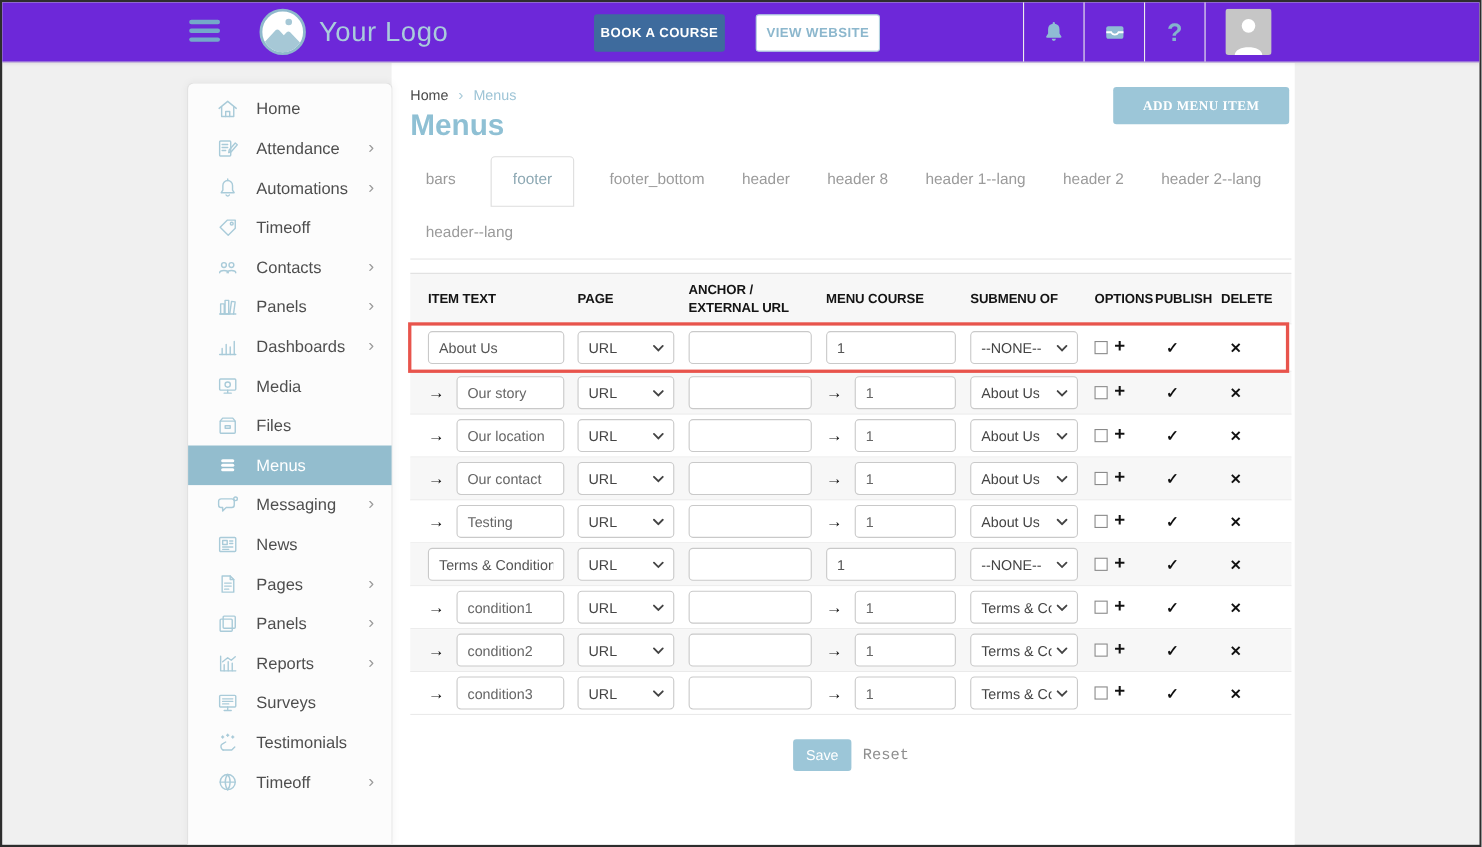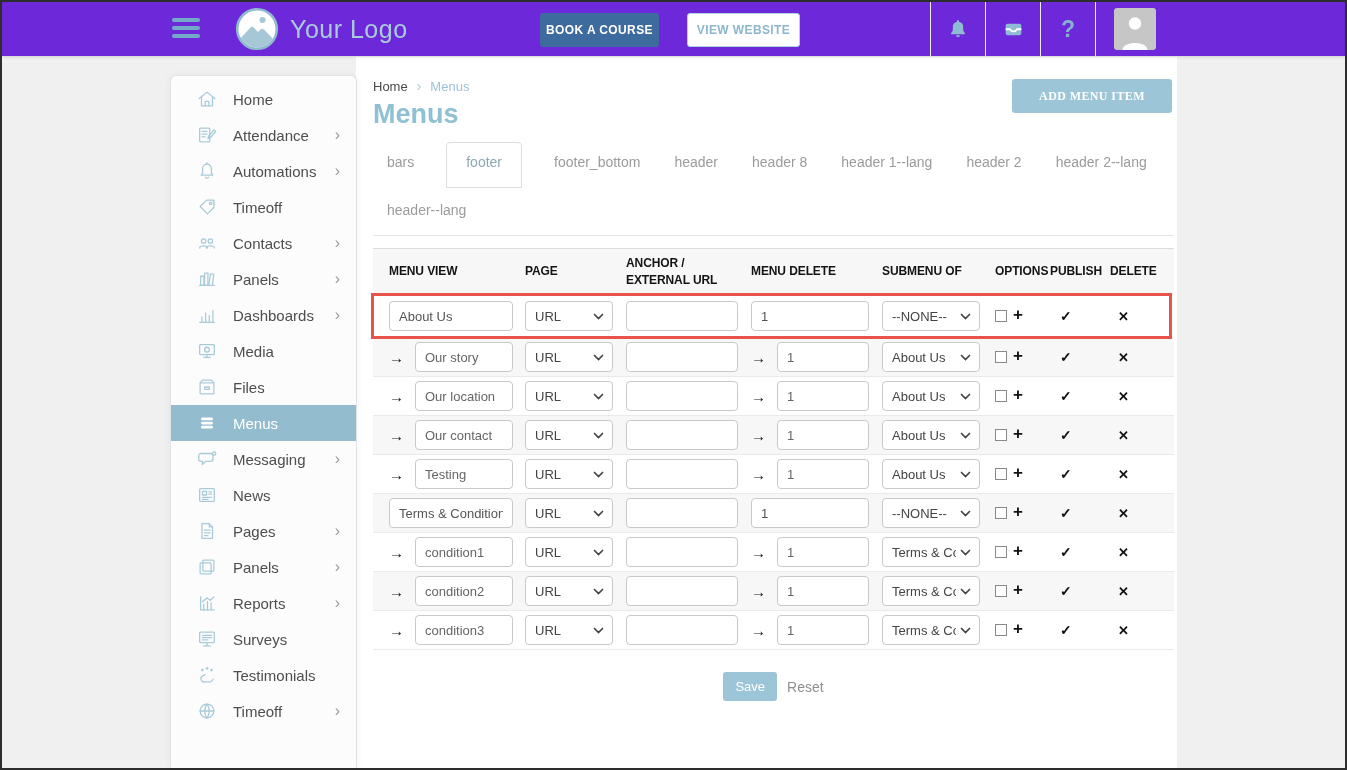--- a/index.html
+++ b/index.html
@@ -63,21 +63,21 @@
   .tsel { height:30px; width:100%; border:1px solid #c9c9c9; border-radius:4px; background:#fff; display:flex; align-items:center; justify-content:space-between; padding:0 8px 0 9px; font-size:13px; color:#444; cursor:pointer; overflow:hidden; }
   .tsel .val { white-space:nowrap; overflow:hidden; }
   .tsel svg { flex:none; margin-left:4px; }
   .cb { width:12px; height:12px; border:1px solid #8a8a8a; background:#fff; flex:none; cursor:pointer; }
   .plus { font-weight:bold; font-size:17px; color:#111; margin-left:6px; margin-top:-2px; cursor:pointer; }
   .chk { font-size:14px; font-weight:bold; color:#111; padding-left:10px; cursor:pointer; }
   .del { font-size:13px; font-weight:bold; color:#111; padding-left:8px; cursor:pointer; }
 
   .save-row { width:801px; margin-top:22px; display:flex; justify-content:center; align-items:center; gap:10px; }
   .save-btn { background:#9cc6d8; color:#fff; border:none; border-radius:3px; font-size:13px; padding:7px 12px; cursor:pointer; font-family:inherit;text-align:right; }
-  .reset-lbl { color:#8f8f8f; font-size:14px; cursor:pointer; }
+  .reset-lbl { color:#8f8f8f; font-size:14px; cursor:pointer;font-family:Liberation Mono, monospace; }
 </style>
 </head>
 <body>
 
 <div class="frame">
 
   <div class="top-header">
     <div class="hamburger">
         <span></span>
         <span></span>
@@ -348,24 +348,24 @@
         <div class="tab">header 2--lang</div>
       </div>
     <div class="tabs-row r2" id="tabs-row2">
         <div class="tab">header--lang</div>
       </div>
 
     <hr class="tabs-divider">
 
     <div class="mtable">
       <div class="trow thead" id="table-head">
-          <div class="hcol">MENU VIEW</div>
+          <div class="hcol">ITEM TEXT</div>
           <div class="hcol">PAGE</div>
           <div class="hcol">ANCHOR / EXTERNAL URL</div>
-          <div class="hcol">MENU DELETE</div>
+          <div class="hcol">MENU COURSE</div>
           <div class="hcol">SUBMENU OF</div>
           <div class="hcol">OPTIONS</div>
           <div class="hcol">PUBLISH</div>
           <div class="hcol">DELETE</div>
         </div>
       <div id="table-body">
           <div class="trow hl">
         <div class="cell c1">
 
           <input class="tin" type="text" value="About Us" style="">

